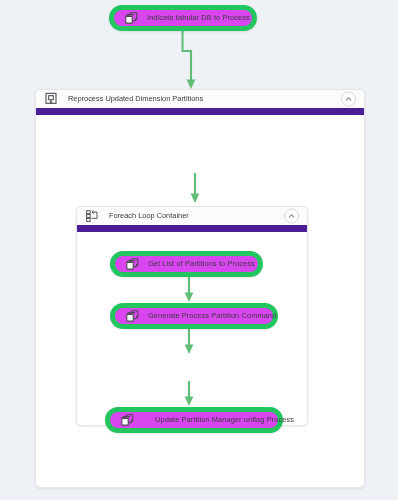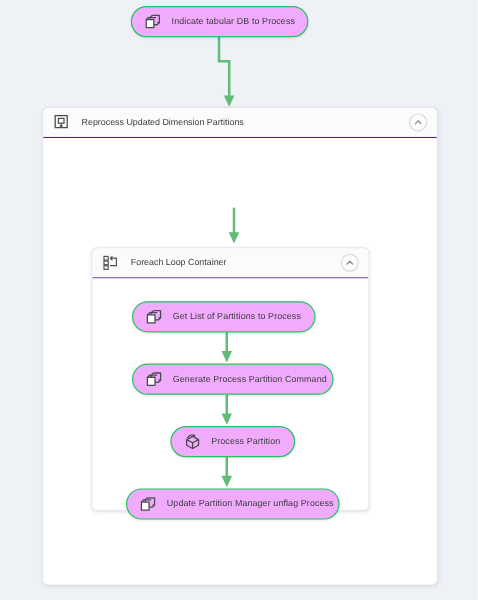--- a/index.html
+++ b/index.html
@@ -19,22 +19,22 @@
     position: absolute;
     left: 0; top: 0;
     width: 398px;
     height: 500px;
   }
 
   
   .task {
     position: absolute;
     box-sizing: border-box;
-    background: #f0abfc;
-    border: 1px solid #22c55e;
+    background: #d946ef;
+    border: 5px solid #22c55e;
     border-radius: 13px;
     box-shadow: 0 1px 2px rgba(30,35,60,0.10);
     display: flex;
     align-items: center;
     padding-left: 9px;
     height: 26px;
     text-align: center;
   }
   .task .label {
     font-size: 7.4px;
@@ -57,21 +57,21 @@
     box-sizing: border-box;
     background: #ffffff;
     border: 1px solid #e6e6ea;
     border-radius: 5px;
     box-shadow: 0 1px 3px rgba(30,35,60,0.09);
   }
   .container > .chdr {
     position: relative;
     box-sizing: border-box;
     height: 25px;
-    border-bottom: 1px solid #4c1d95;
+    border-bottom: 7px solid #4c1d95;
     background: #fbfbfc;
     border-radius: 5px 5px 0 0;
     display: flex;
     align-items: center;
     padding-left: 7px;
   }
   .container > .chdr .ctitle {
     font-size: 7.4px;
     color: #3b3b40;
     margin-left: 9px;
@@ -213,38 +213,22 @@
               <path d="M11 4 L19.5 4 L19.5 12.5 L17 12.5"></path>
               <path d="M11 4 L8.5 6.5 L8.5 15 L17 15 L19.5 12.5"></path>
               <rect x="4" y="9" width="9" height="9.5" fill="#ffffff"></rect>
               <path d="M4 9 L6.5 6.5 L15.5 6.5"></path>
             </g>
           </svg>
         </span>
         <span class="label">Get List of Partitions to Process</span>
       </div>
 
-      <div class="task" style="left:65px; top:148px; width:104px;">
-        <span class="icon">
-          <svg viewBox="0 0 24 24" width="17" height="17">
-            <g fill="none" stroke="#4a4a50" stroke-width="1.5" stroke-linejoin="round">
-              <path d="M12 5.2 L19 9 L19 15.6 L12 19.4 L5 15.6 L5 9 Z"></path>
-              <path d="M5 9 L12 12.6 L19 9"></path>
-              <path d="M12 12.6 L12 19.4"></path>
-            </g>
-            <g fill="none" stroke="#4a4a50" stroke-width="1.5" stroke-linecap="round">
-              <path d="M6.2 6.4 C8.6 3.2 12.2 3.0 14.3 4.4"></path>
-            </g>
-            <path d="M15.6 5.2 L11.7 5.0 L13.6 2.2 Z" fill="#4a4a50"></path>
-          </svg>
-        </span>
-        <span class="label">Process Partition</span>
-      </div>
-
-      <div class="task" style="left:28px; top:200px; width:178px;">
+
+      <div class="task" style="left:28px; top:200px; width:178px;gap:12px;">
         <span class="icon">
           <svg viewBox="0 0 24 24" width="17" height="17">
             <g fill="none" stroke="#4a4a50" stroke-width="1.5" stroke-linejoin="round">
               <path d="M11 4 L19.5 4 L19.5 12.5 L17 12.5"></path>
               <path d="M11 4 L8.5 6.5 L8.5 15 L17 15 L19.5 12.5"></path>
               <rect x="4" y="9" width="9" height="9.5" fill="#ffffff"></rect>
               <path d="M4 9 L6.5 6.5 L15.5 6.5"></path>
             </g>
           </svg>
         </span>

